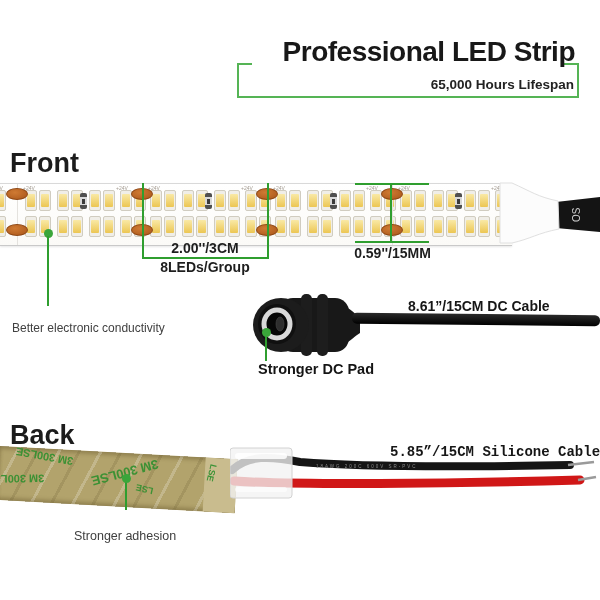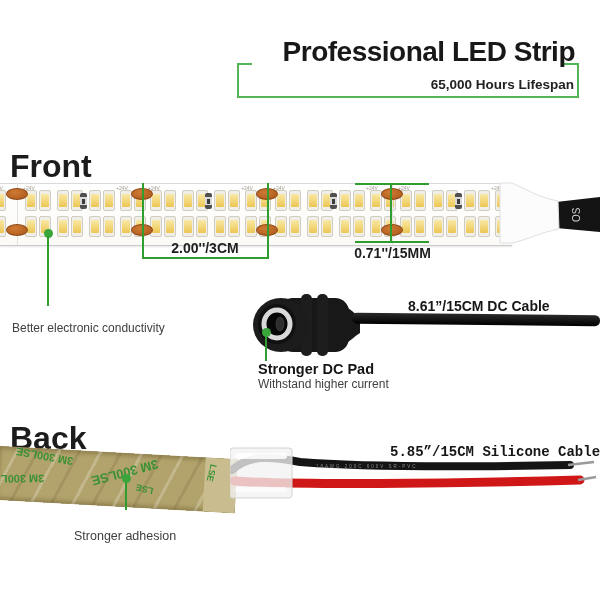--- a/index.html
+++ b/index.html
@@ -10,21 +10,21 @@
   
   .title{left:237px;top:36px;width:338px;text-align:right;white-space:nowrap;
          font-size:28px;font-weight:700;letter-spacing:-0.5px;color:#181818;}
   .subtitle{left:237px;top:77px;width:320px;text-align:right;font-size:13.5px;font-weight:700;color:#222;margin-left:17px;}
   .bracket{left:237px;top:63px;width:338px;height:33px;
            border-left:2px solid #55b455;border-right:2px solid #55b455;border-bottom:2px solid #55b455;}
   .bracket::before{content:"";position:absolute;left:0;top:0;width:13px;height:2px;background:#55b455;}
   .bracket::after{content:"";position:absolute;right:0;top:0;width:13px;height:2px;background:#55b455;}
 
   
-  .section-label{font-size:32px;font-weight:700;color:#1c1c1c;}
+  .section-label{font-size:27px;font-weight:700;color:#1c1c1c;}
 
   
   .strip{left:0;top:183px;width:512px;height:61px;background:linear-gradient(#ffffff,#fbfaf7);
          border-top:1px solid #d9d9d9;border-bottom:1px solid #c9c9c9;overflow:hidden;
          box-shadow:0 1px 2px rgba(0,0,0,.10);}
   .cutline{position:absolute;top:0;width:1px;height:100%;background:#e4e2de;}
   .vlabel{position:absolute;top:1px;font-size:5px;color:#a49c92;letter-spacing:0;white-space:nowrap;}
   .led{position:absolute;width:12px;height:21px;background:#f0eee8;border:1px solid #d0ccc0;
        border-radius:2px;box-sizing:border-box;}
   .led::after{content:"";position:absolute;left:1px;right:1px;top:3px;bottom:3px;border-radius:1px;
@@ -168,25 +168,26 @@
   <svg class="abs" style="left:496px;top:178px;z-index:6;" width="104" height="72" viewBox="0 0 104 72">
     <path d="M60,24 L104,19 L104,54 L60,50 Z" fill="#141414"></path>
     <path d="M4,5 L16,5 C34,13 42,19 62,23 L63,51 C42,55 34,61 16,65 L4,65 Z" fill="#fcfcfc" stroke="#e0e0e0" stroke-width="1"></path>
     <text transform="translate(84,44) rotate(-90)" fill="#cfcfcf" font-size="10" font-family="Liberation Sans, sans-serif">OS</text>
   </svg>
 
   <div class="abs gline" style="left:142px;top:183px;width:2px;height:76px;"></div>
   <div class="abs gline" style="left:267px;top:183px;width:2px;height:76px;"></div>
   <div class="abs gline" style="left:142px;top:257px;width:127px;height:2px;"></div>
   <div class="abs meas" style="left:135px;top:240px;width:140px;">2.00''/3CM</div>
+  <div class="abs meas" style="left:135px;top:259px;width:140px;">8LEDs/Group</div>
 
   <div class="abs gline" style="left:355px;top:183px;width:74px;height:2px;"></div>
   <div class="abs gline" style="left:355px;top:241px;width:74px;height:2px;"></div>
   <div class="abs gline" style="left:390px;top:183px;width:2px;height:60px;"></div>
-  <div class="abs meas" style="left:320px;top:245px;width:145px;">0.71''/15MM</div>
+  <div class="abs meas" style="left:320px;top:245px;width:145px;">0.59''/15MM</div>
 
   <div class="abs gdot" style="left:44px;top:229px;"></div>
   <div class="abs gline" style="left:47px;top:236px;width:2px;height:70px;"></div>
   <div class="abs callout-sub" style="left:12px;top:321px;">Better electronic conductivity</div>
 
   <svg class="abs" style="left:245px;top:292px;" width="115" height="66" viewBox="0 0 115 66">
     <rect x="34" y="6" width="70" height="54" rx="14" fill="#181818"></rect>
     <rect x="56" y="2" width="11" height="62" rx="5" fill="#1d1d1d"></rect>
     <rect x="72" y="2" width="11" height="62" rx="5" fill="#1d1d1d"></rect>
     <path d="M96,12 C106,17 110,22 115,25 L115,41 C110,44 106,49 96,54 Z" fill="#181818"></path>
@@ -194,21 +195,20 @@
     <ellipse cx="32" cy="32" rx="19" ry="20" fill="#101010"></ellipse>
     <ellipse cx="32" cy="32" rx="13" ry="14" fill="#070707" stroke="#d9d9d9" stroke-width="5"></ellipse>
     <ellipse cx="35" cy="32" rx="4" ry="7" fill="#2e2e2e" stroke="#4a4a4a" stroke-width="0.6"></ellipse>
   </svg>
   <div class="abs dc-cable"></div>
   <div class="abs cable-label" style="left:408px;top:298px;">8.61”/15CM DC Cable</div>
 
   <div class="abs gdot" style="left:262px;top:328px;z-index:7;"></div>
   <div class="abs gline" style="left:265px;top:335px;width:2px;height:26px;"></div>
   <div class="abs callout-title" style="left:258px;top:361px;">Stronger DC Pad</div>
-  <div class="abs callout-sub" style="left:258px;top:377px;">Withstand higher current</div>
 
   <div class="abs section-label" style="left:10px;top:420px;">Back</div>
 
   <div class="abs tape">
     <div class="tape-band"></div>
   <div class="tape-print" style="left: 16px; top: 2px; font-size: 11px; transform: rotate(187deg);">3M 300LSE</div>
       <div class="tape-print" style="left: 92px; top: 12px; font-size: 13px; transform: rotate(162deg);">3M 300LSE</div>
       <div class="tape-print" style="left: -12px; top: 26px; font-size: 11px; transform: rotate(176deg);">3M 300LSE</div>
       <div class="tape-print" style="left: 138px; top: 30px; font-size: 9px; transform: rotate(190deg);">LSE</div>
       <div class="tape-print" style="left: 204px; top: 10px; font-size: 9px; transform: rotate(100deg);">LSE</div>

